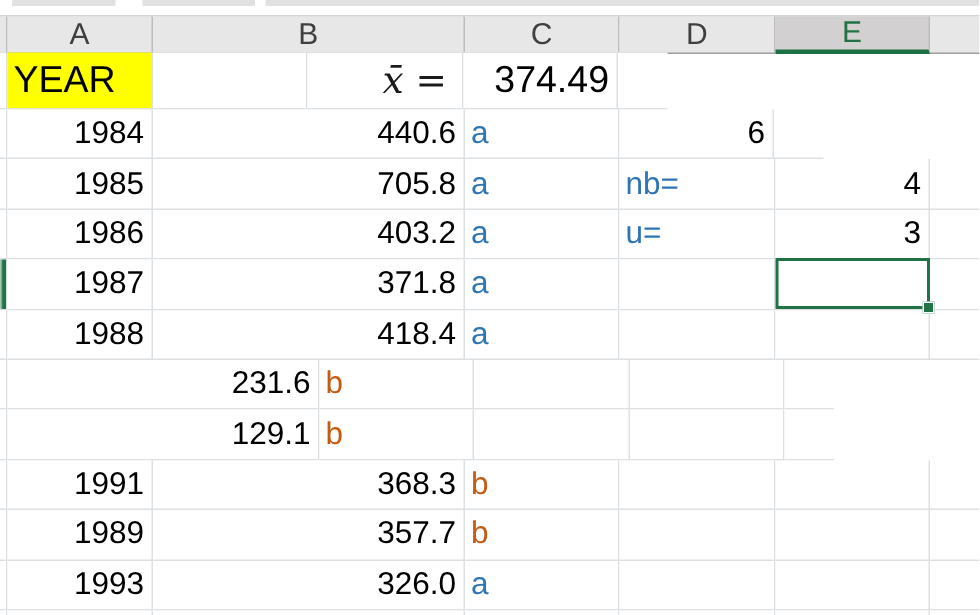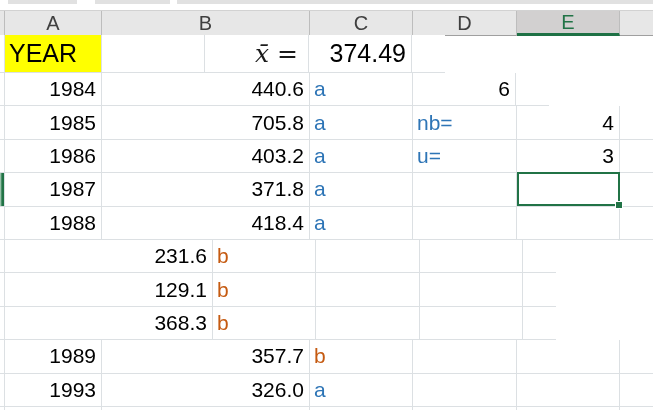--- a/index.html
+++ b/index.html
@@ -144,20 +144,21 @@
       <div class="c w0"></div>
       <div class="c wb ra red">129.1</div>
       <div class="c wc la orange">b</div>
       <div class="c wd"></div>
       <div class="c we"></div>
       <div class="c wf"></div>
     </div>
 
     <div class="row">
       <div class="c w0"></div>
+      <div class="c wa ra red">1991</div>
       <div class="c wb ra red">368.3</div>
       <div class="c wc la orange">b</div>
       <div class="c wd"></div>
       <div class="c we"></div>
       <div class="c wf"></div>
     </div>
 
     <div class="row">
       <div class="c w0"></div>
       <div class="c wa ra red">1989</div>

